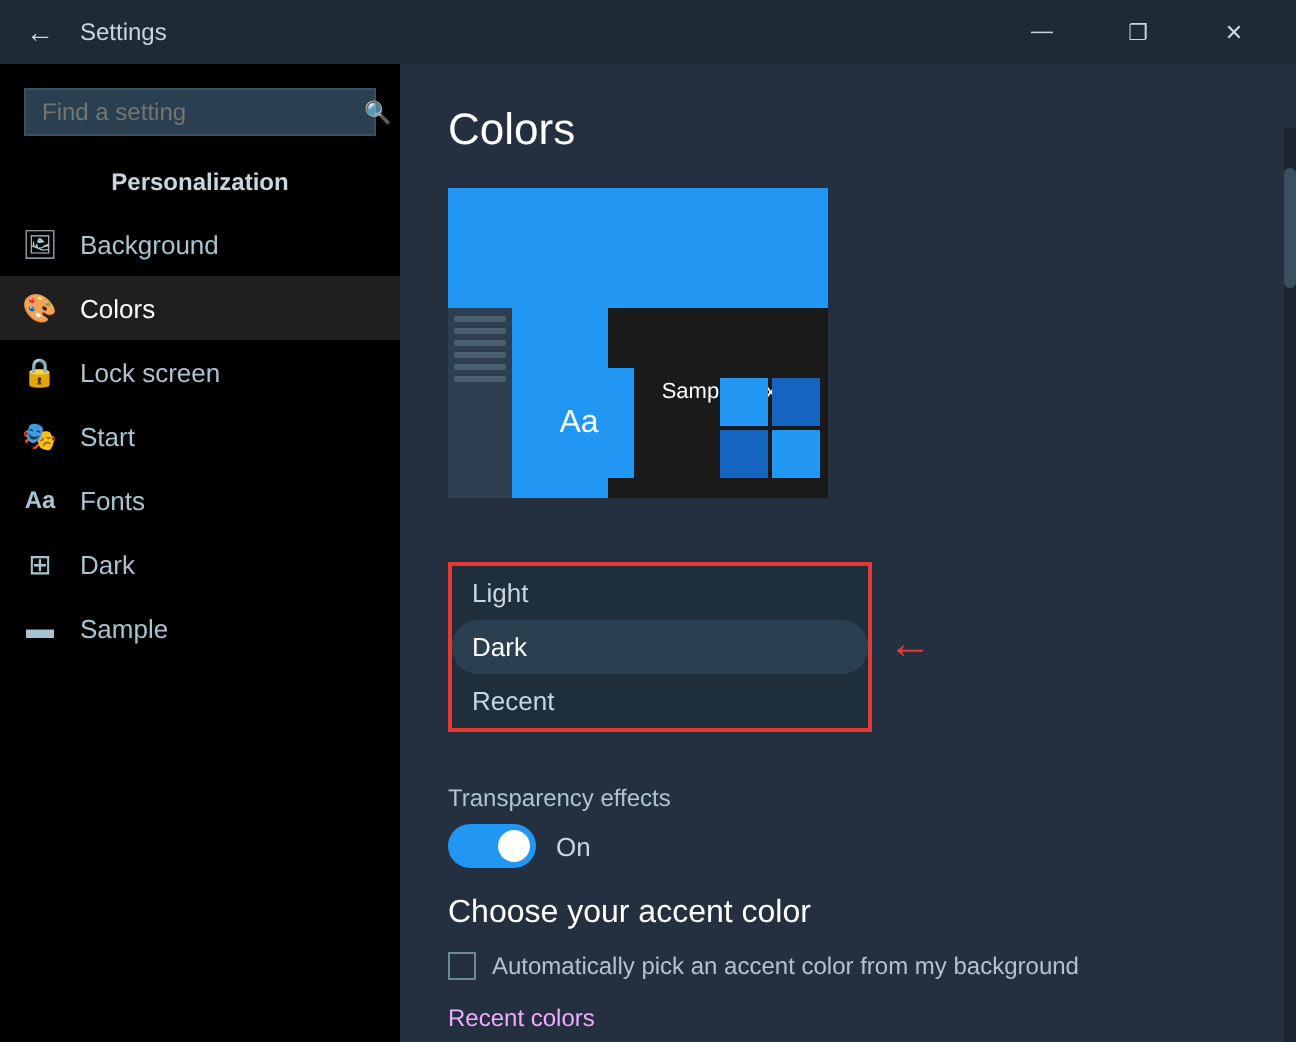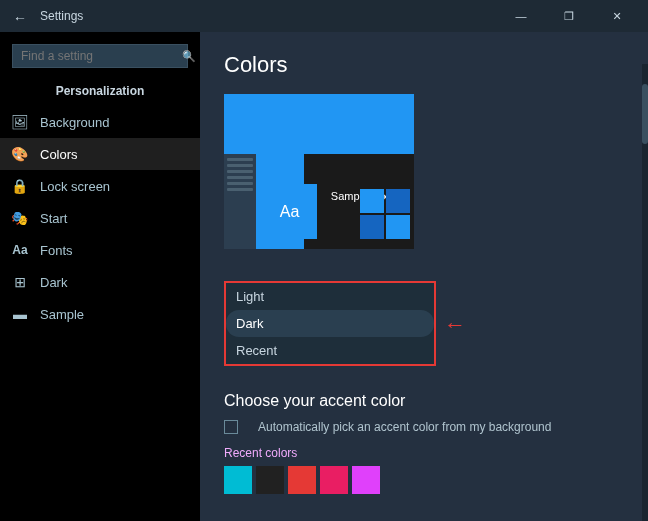--- a/index.html
+++ b/index.html
@@ -283,21 +283,21 @@
     
     .accent-title {
       color: #ffffff;
       font-size: 16px;
       font-weight: 300;
       margin-bottom: 10px;
     }
     .checkbox-row {
       display: flex;
       align-items: center;
-      gap: 20px;
+      gap: 8px;
       margin-bottom: 12px;
     }
     .checkbox {
       width: 14px;
       height: 14px;
       border: 1px solid #6a8a9a;
       background: transparent;
       flex-shrink: 0;
     }
     .checkbox-label {
@@ -424,20 +424,29 @@
 
     <div style="display:flex;align-items:center;margin-bottom:14px;">
       <div class="mode-dropdown">
         <div class="mode-option">Light</div>
         <div class="mode-option selected">Dark</div>
         <div class="mode-option">Recent</div>
       </div>
       <div class="red-arrow">←</div>
     </div>
 
+    <div class="section-row">
+      <div class="section-row-title">Transparency effects</div>
+      <div class="toggle-row">
+        <div class="toggle">
+          <div class="toggle-knob"></div>
+        </div>
+        <span class="toggle-label">On</span>
+      </div>
+    </div>
 
     <div class="section-row">
       <div class="accent-title">Choose your accent color</div>
       <div class="checkbox-row">
         <div class="checkbox"></div>
         <span class="checkbox-label">Automatically pick an accent color from my background</span>
       </div>
       <div class="recent-label">Recent colors</div>
       <div class="color-swatches">
         <div class="swatch" style="background:#00bcd4;"></div>

